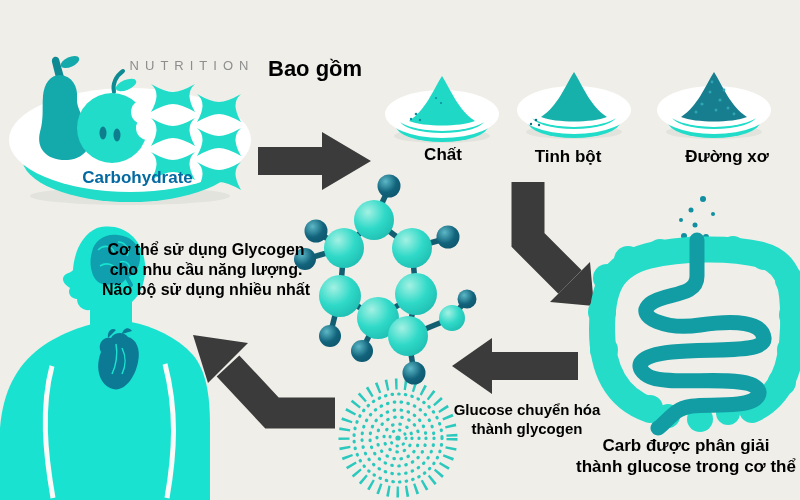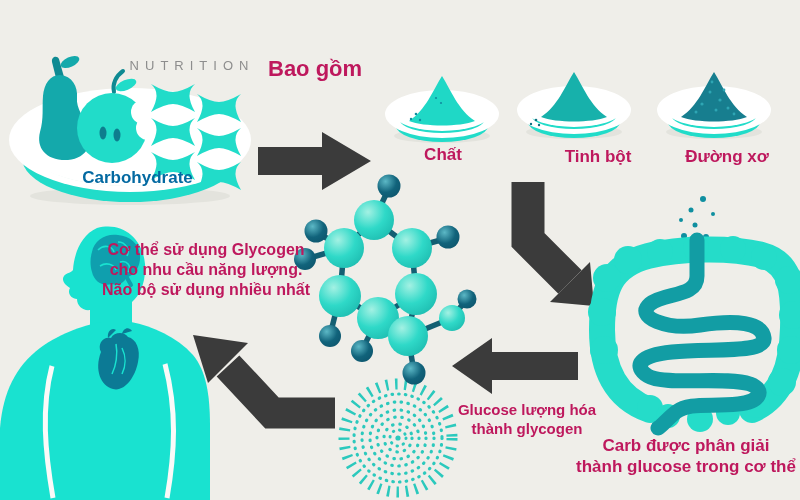--- a/index.html
+++ b/index.html
@@ -1,30 +1,30 @@
 <!DOCTYPE html>
 <html><head>
 <meta charset="utf-8">
 <style>
   html,body{margin:0;padding:0;}
   .stage{
     position:relative;width:800px;height:500px;overflow:hidden;
     background:#efeee9;font-family:"Liberation Sans",sans-serif;
   }
   .stage svg{position:absolute;left:0;top:0;}
-  .txt{position:absolute;color:#be185d;font-weight:bold;text-align:center;white-space:pre-line;}
+  .txt{position:absolute;color:#000000;font-weight:bold;text-align:center;white-space:pre-line;}
   .brand{
     position:absolute;left:92px;top:58px;width:200px;
     color:#8d8d8d;font-size:13px;letter-spacing:6px;font-weight:500;text-align:center;
   }
   .carb-label{left:55px;top:168px;width:165px;font-size:17px;color:#0369a1;}
   .includes{left:268px;top:56px;width:130px;font-size:22px;text-align:left;}
   .plate-label{font-size:17px;width:130px;}
   .lbl-sugar{left:378px;top:145px;}
-  .lbl-starch{left:533px;top:147px;}
+  .lbl-starch{left:503px;top:147px;}
   .lbl-fiber{left:662px;top:147px;}
   .cap-body{left:100px;top:240px;width:212px;font-size:16px;line-height:20px;}
   .cap-glyco{left:452px;top:400px;width:150px;font-size:15px;line-height:19px;}
   .cap-break{left:570px;top:435px;width:232px;font-size:17px;line-height:21px;}
 </style>
 </head>
 <body>
 
 <div class="stage">
 
@@ -249,17 +249,17 @@
 
   <div class="brand">NUTRITION</div>
   <div class="txt carb-label">Carbohydrate</div>
   <div class="txt includes">Bao gồm</div>
   <div class="txt plate-label lbl-sugar">Chất</div>
   <div class="txt plate-label lbl-starch">Tinh bột</div>
   <div class="txt plate-label lbl-fiber">Đường xơ</div>
   <div class="txt cap-body">Cơ thể sử dụng Glycogen
 cho nhu cầu năng lượng.
 Não bộ sử dụng nhiều nhất</div>
-  <div class="txt cap-glyco">Glucose lượng hóa
+  <div class="txt cap-glyco">Glucose chuyển hóa
 thành glycogen</div>
   <div class="txt cap-break">Carb được phân giải
 thành glucose trong cơ thể</div>
 </div>
 
 </body></html>

